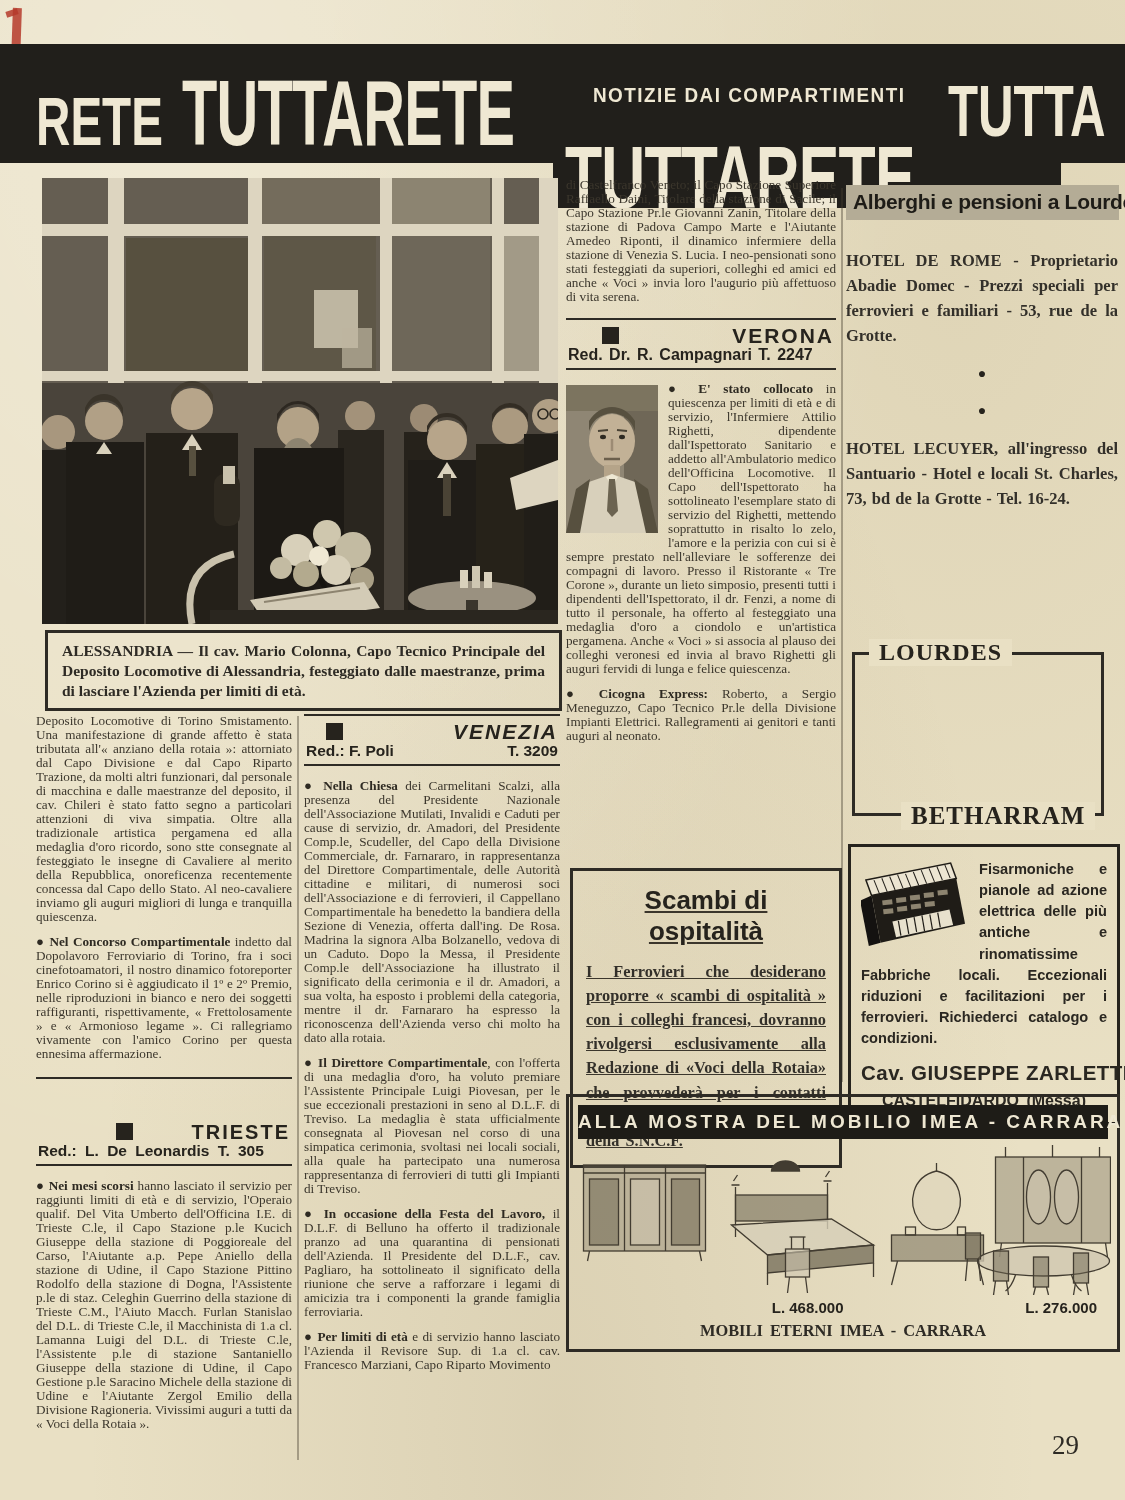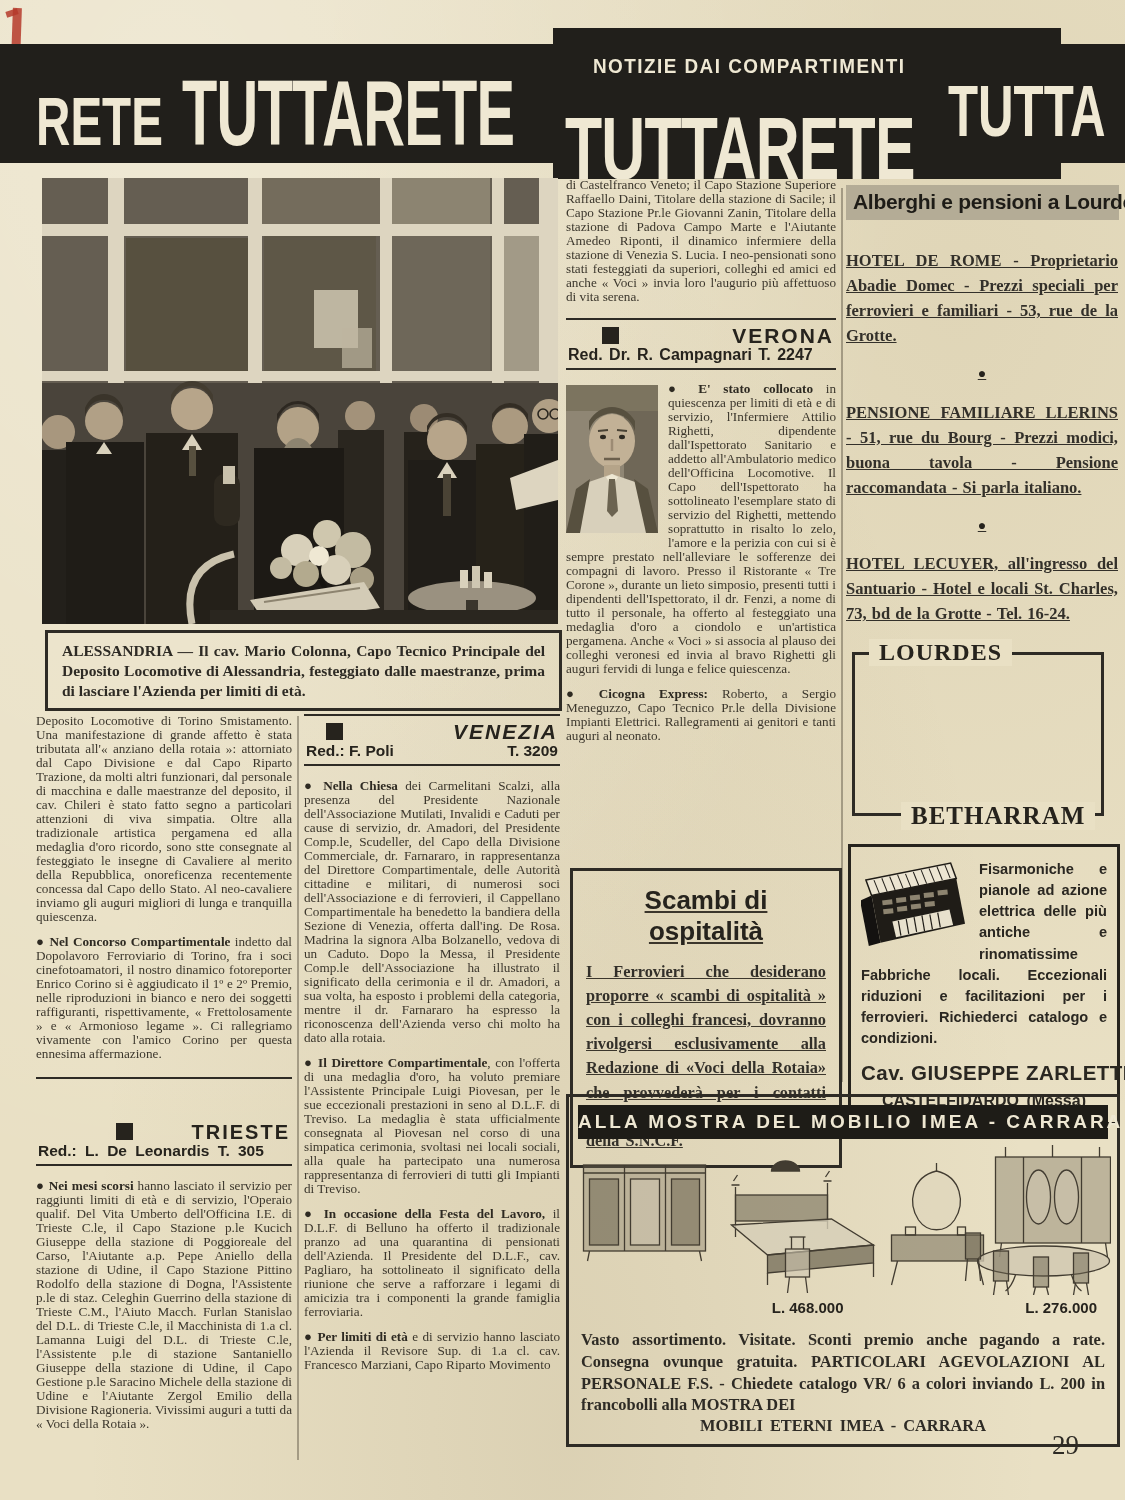--- a/index.html
+++ b/index.html
@@ -32,21 +32,21 @@
   .sec-head{border-top:2.5px solid #2e2b25;border-bottom:2.5px solid #2e2b25;
     font-family:"Liberation Sans",sans-serif;font-weight:bold;color:#26231d;padding:7px 2px 6px;}
   .sh-row1{display:flex;justify-content:space-between;align-items:center;margin-bottom:4px;}
   .sq{width:17px;height:17px;background:#26231d;display:inline-block;}
   .sh-city{font-size:21px;letter-spacing:2px;}
   .sh-red{font-size:15.5px;}
   .sh-red.between{display:flex;justify-content:space-between;}
   
   .lourdes-strip{background:#b4ac96;color:#1e1c17;font-family:"Liberation Sans",sans-serif;
     font-weight:bold;font-size:21px;padding:5px 7px 6px;letter-spacing:-0.3px;white-space:nowrap;}
-  .hotel-ads{font-weight:bold;font-size:16.5px;line-height:1.52;text-align:justify;color:#33302a;word-spacing:1px;text-decoration:underline;}
+  .hotel-ads{font-weight:bold;font-size:16.5px;line-height:1.52;text-align:justify;color:#33302a;word-spacing:1px;}
   .hotel-ads p{margin:0;}
   .ad-sep{text-align:center;font-size:14px;margin:15px 0;color:#26231d;}
   .lourdes-box{border:3px solid #2e2b25;position:relative;text-align:right;
     font-family:Liberation Serif, serif;font-weight:bold;color:#26231d;}
   .lb-top{position:absolute;top:-16px;left:14px;background:#e9e0c4;padding:0 10px;font-size:24px;letter-spacing:1px;}
   .lb-bottom{position:absolute;bottom:-17px;left:46px;background:#e9e0c4;padding:0 10px;font-size:25px;letter-spacing:1px;}
   .lb-body{padding-top:38px;font-size:24px;letter-spacing:3px;line-height:1.75;}
   
   .zarletti{border:3.5px solid #26231d;padding:12px 10px 12px;font-family:"Liberation Sans",sans-serif;
     font-weight:bold;color:#2a2721;}
@@ -72,21 +72,21 @@
 </style>
 </head>
 <body>
 
 <div class="page">
 
   <div class="abs redmark" style="left:12px;top:8px;width:9px;height:52px;transform:rotate(2deg);"></div>
   <div class="abs redmark" style="left:6px;top:10px;width:12px;height:6px;transform:rotate(-18deg);"></div>
 
   <div class="abs band" style="left:0;top:44px;width:1125px;height:119px;"></div>
-  <div class="abs band" style="left:553px;top:28px;width:508px;height:151px;overflow:hidden;">
+  <div class="abs band" style="left:553px;top:57px;width:508px;height:151px;overflow:hidden;">
     <span class="abs mast-text condense" style="left:40px;top:26px;font-size:19.5px;letter-spacing:1.5px;transform:scale(.97,1.05);">NOTIZIE DAI COMPARTIMENTI</span>
     <span class="abs mast-text condense" style="left:12px;top:68px;font-size:76px;letter-spacing:-1px;transform:scale(.80,1.18);">TUTTARETE</span>
   </div>
   <span class="abs mast-text condense" style="left:36px;top:82px;font-size:56px;transform:scale(.85,1.22);">RETE</span>
   <span class="abs mast-text condense" style="left:182px;top:60px;font-size:76px;letter-spacing:-1px;transform:scale(.76,1.22);">TUTTARETE</span>
   <span class="abs mast-text condense" style="left:948px;top:70px;font-size:60px;transform:scale(.82,1.2);">TUTTA</span>
 
   <div class="abs" style="left:42px;top:178px;width:516px;height:446px;">
     <svg viewBox="0 0 516 446" width="516" height="446">
       <rect width="516" height="446" fill="#4a443b"></rect>
@@ -249,21 +249,20 @@
 
   <div class="abs scambi" style="left:570px;top:868px;width:240px;">
     <div class="stitle">Scambi di ospitalità</div>
     <div class="sbody">I Ferrovieri che desiderano proporre « scambi di ospitalità » con i colleghi francesi, dovranno rivolgersi esclusivamente alla Redazione di «Voci della Rotaia» che provvederà per i contatti necessari con l'Amministrazione della S.N.C.F.</div>
   </div>
 
   <div class="abs lourdes-strip" style="left:846px;top:185px;width:259px;">Alberghi e pensioni a Lourdes</div>
   <div class="abs hotel-ads" style="left:846px;top:248px;width:272px;">
     <p>HOTEL DE ROME - Proprietario Abadie Domec - Prezzi speciali per ferrovieri e familiari - 53, rue de la Grotte.</p>
     <div class="ad-sep">●</div>
-    <p>PENSIONE FAMILIARE LLERINS - 51, rue du Bourg - Prezzi modici, buona tavola - Pensione raccomandata - Si parla italiano.</p>
     <div class="ad-sep">●</div>
     <p>HOTEL LECUYER, all'ingresso del Santuario - Hotel e locali St. Charles, 73, bd de la Grotte - Tel. 16-24.</p>
   </div>
 
   <div class="abs lourdes-box" style="left:852px;top:652px;width:246px;height:158px;">
     <span class="lb-top">LOURDES</span>
     <span class="lb-bottom">BETHARRAM</span>
   </div>
 
   <div class="abs zarletti" style="left:848px;top:844px;width:246px;">
@@ -382,19 +381,18 @@
           <rect x="498" y="108" width="15" height="30" fill="#6b6450" fill-opacity=".5"></rect>
           <line x1="500" y1="138" x2="498" y2="150"></line>
             <line x1="511" y1="138" x2="513" y2="150"></line>
         </g>
       </svg>
     </div>
     <div class="imea-prices">
       <span class="abs" style="left:37%;">L. 468.000</span>
       <span class="abs" style="right:20px;">L. 276.000</span>
     </div>
-    <div class="imea-body">Vasto assortimento. Visitate. Sconti premio anche pagando a rate. Consegna ovunque gratuita. PARTICOLARI AGEVOLAZIONI AL PERSONALE F.S. - Chiedete catalogo VR/ 6 a colori inviando L. 200 in francobolli alla MOSTRA DEI</div>
     <div class="imea-tail">MOBILI ETERNI IMEA - CARRARA</div>
   </div>
 
   <div class="abs pagenum" style="left:1052px;top:1430px;">29</div>
 
 </div>
 
 </body></html>

